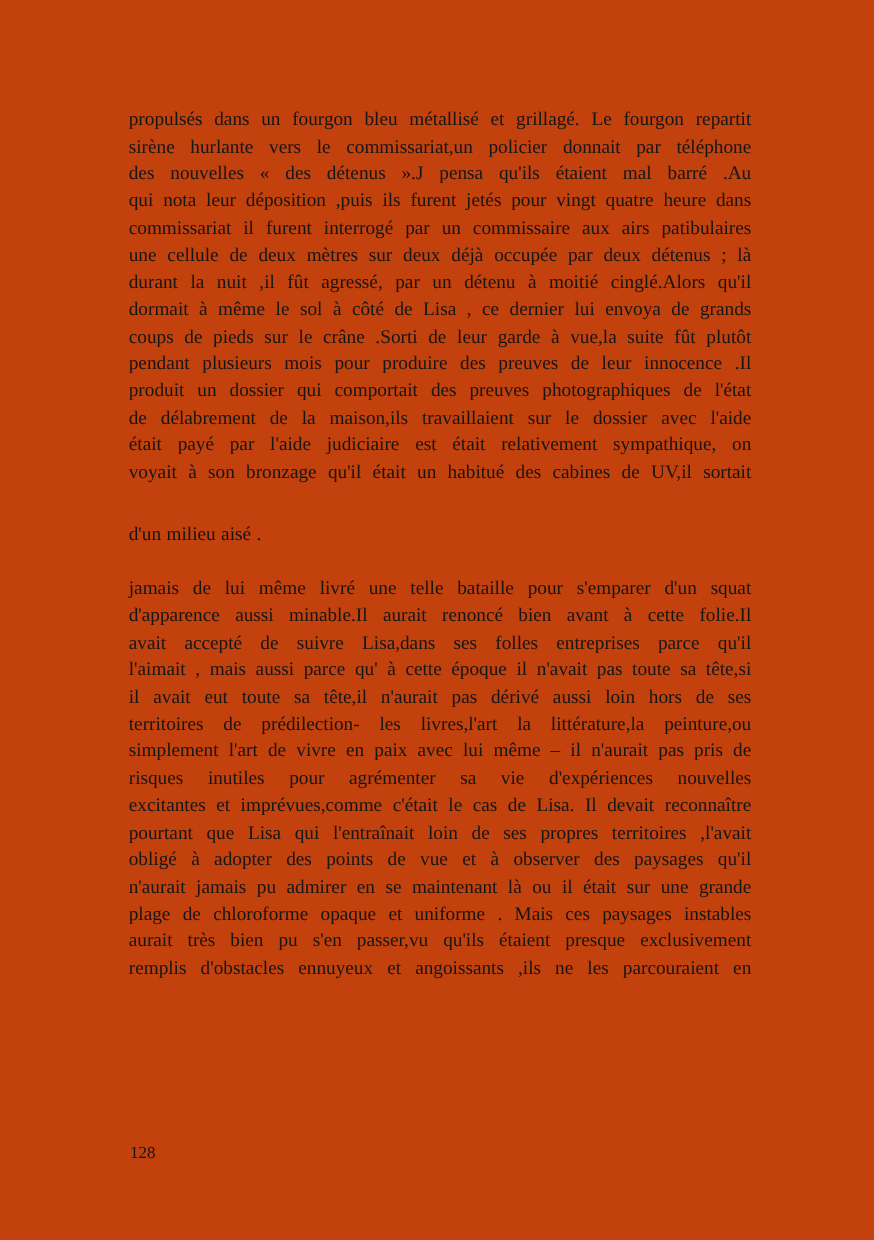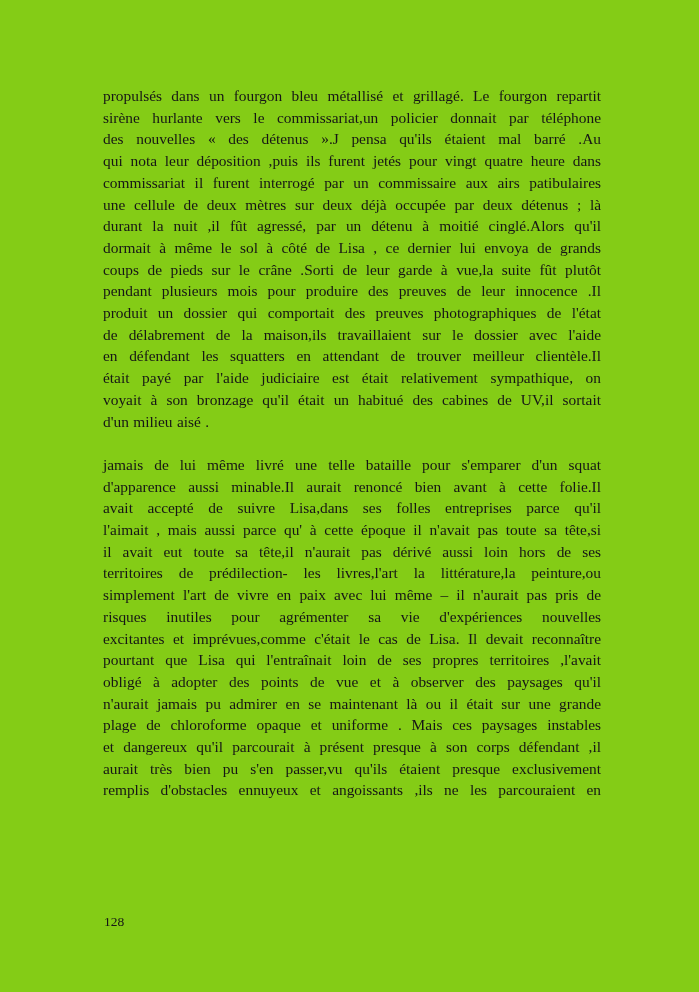--- a/index.html
+++ b/index.html
@@ -9,41 +9,42 @@
     height: 992px;
     background: #ffffff;
     font-family: "Liberation Serif", "DejaVu Serif", serif;
     color: #161616;
     overflow: hidden;
   }
   .page {
     position: relative;
     width: 699px;
     height: 992px;
-    background: #84cc16;
+    background: #c2410c;
     text-decoration: underline;
   }
   .text-column {
     position: absolute;
     left: 103px;
     top: 85px;
     width: 498px;
   }
   .paragraph { margin: 0; padding: 0; }
   .paragraph + .paragraph { margin-top: 21.7px; }
   .line {
     font-size: 15.4px;
     line-height: 21.7px;
     text-align: justify;
     text-align-last: justify;
     word-spacing: 0.5px;
   }
   .p-end .line.last {
     text-align: center;
     text-align-last: left;
+    margin-top: 28px;
   }
   .page-number {
     position: absolute;
     left: 104px;
     top: 913px;
     font-size: 13.5px;
     line-height: 18px;
     color: #161616;
   }
 </style>
@@ -58,38 +59,36 @@
         <div class="line">des nouvelles « des détenus ».J pensa qu'ils étaient mal barré .Au</div>
         <div class="line">qui nota leur déposition ,puis ils furent jetés pour vingt quatre heure dans</div>
         <div class="line">commissariat il furent interrogé par un commissaire aux airs patibulaires</div>
         <div class="line">une cellule de deux mètres sur deux déjà occupée par deux détenus ; là</div>
         <div class="line">durant la nuit ,il fût agressé, par un détenu à moitié cinglé.Alors qu'il</div>
         <div class="line">dormait à même le sol à côté de Lisa , ce dernier lui envoya de grands</div>
         <div class="line">coups de pieds sur le crâne .Sorti de leur garde à vue,la suite fût plutôt</div>
         <div class="line">pendant plusieurs mois pour produire des preuves de leur innocence .Il</div>
         <div class="line">produit un dossier qui comportait des preuves photographiques de l'état</div>
         <div class="line">de délabrement de la maison,ils travaillaient sur le dossier avec l'aide</div>
-        <div class="line">en défendant les squatters en attendant de trouver meilleur clientèle.Il</div>
         <div class="line">était payé par l'aide judiciaire est était relativement sympathique, on</div>
         <div class="line">voyait à son bronzage qu'il était un habitué des cabines de UV,il sortait</div>
         <div class="line last">d'un milieu aisé .</div>
       </div>
     <div class="paragraph p-cont">
         <div class="line">jamais de lui même livré une telle bataille pour s'emparer d'un squat</div>
         <div class="line">d'apparence aussi minable.Il aurait renoncé bien avant à cette folie.Il</div>
         <div class="line">avait accepté de suivre Lisa,dans ses folles entreprises parce qu'il</div>
         <div class="line">l'aimait , mais aussi parce qu' à cette époque il n'avait pas toute sa tête,si</div>
         <div class="line">il avait eut toute sa tête,il n'aurait pas dérivé aussi loin hors de ses</div>
         <div class="line">territoires de prédilection- les livres,l'art la littérature,la peinture,ou</div>
         <div class="line">simplement l'art de vivre en paix avec lui même – il n'aurait pas pris de</div>
         <div class="line">risques inutiles pour agrémenter sa vie d'expériences nouvelles</div>
         <div class="line">excitantes et imprévues,comme c'était le cas de Lisa. Il devait reconnaître</div>
         <div class="line">pourtant que Lisa qui l'entraînait loin de ses propres territoires ,l'avait</div>
         <div class="line">obligé à adopter des points de vue et à observer des paysages qu'il</div>
         <div class="line">n'aurait jamais pu admirer en se maintenant là ou il était sur une grande</div>
         <div class="line">plage de chloroforme opaque et uniforme . Mais ces paysages instables</div>
-        <div class="line">et dangereux qu'il parcourait à présent presque à son corps défendant ,il</div>
         <div class="line">aurait très bien pu s'en passer,vu qu'ils étaient presque exclusivement</div>
         <div class="line">remplis d'obstacles ennuyeux et angoissants ,ils ne les parcouraient en</div>
       </div>
   </div>
   <div class="page-number">128</div>
 </div>
 
 </body></html>

